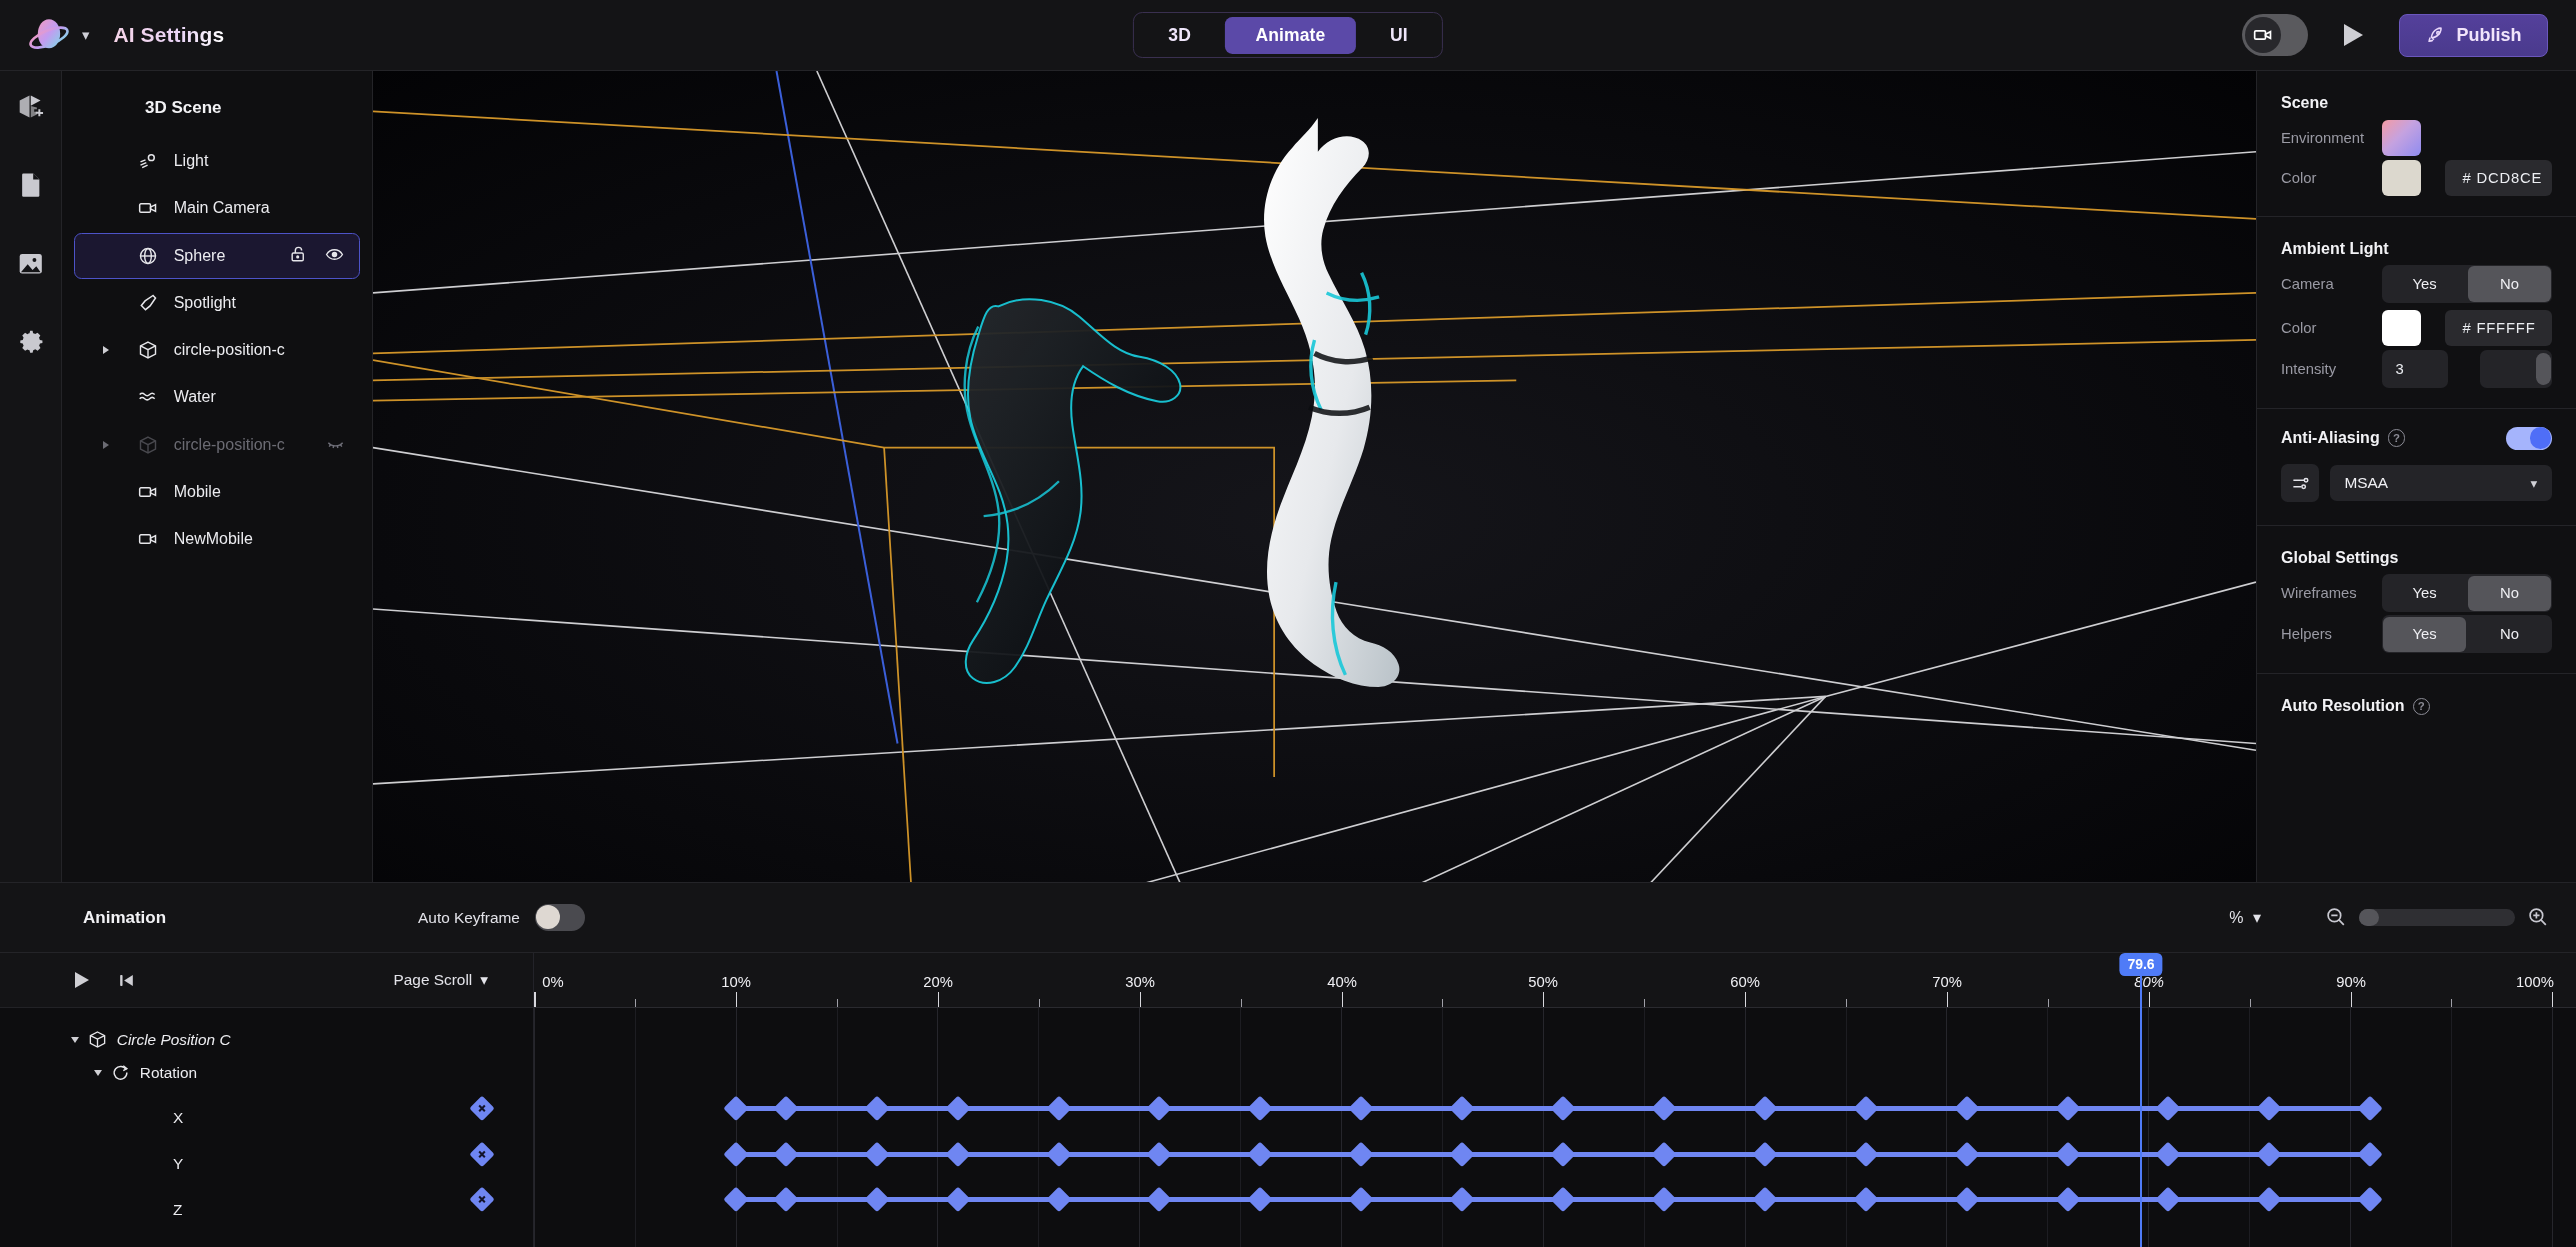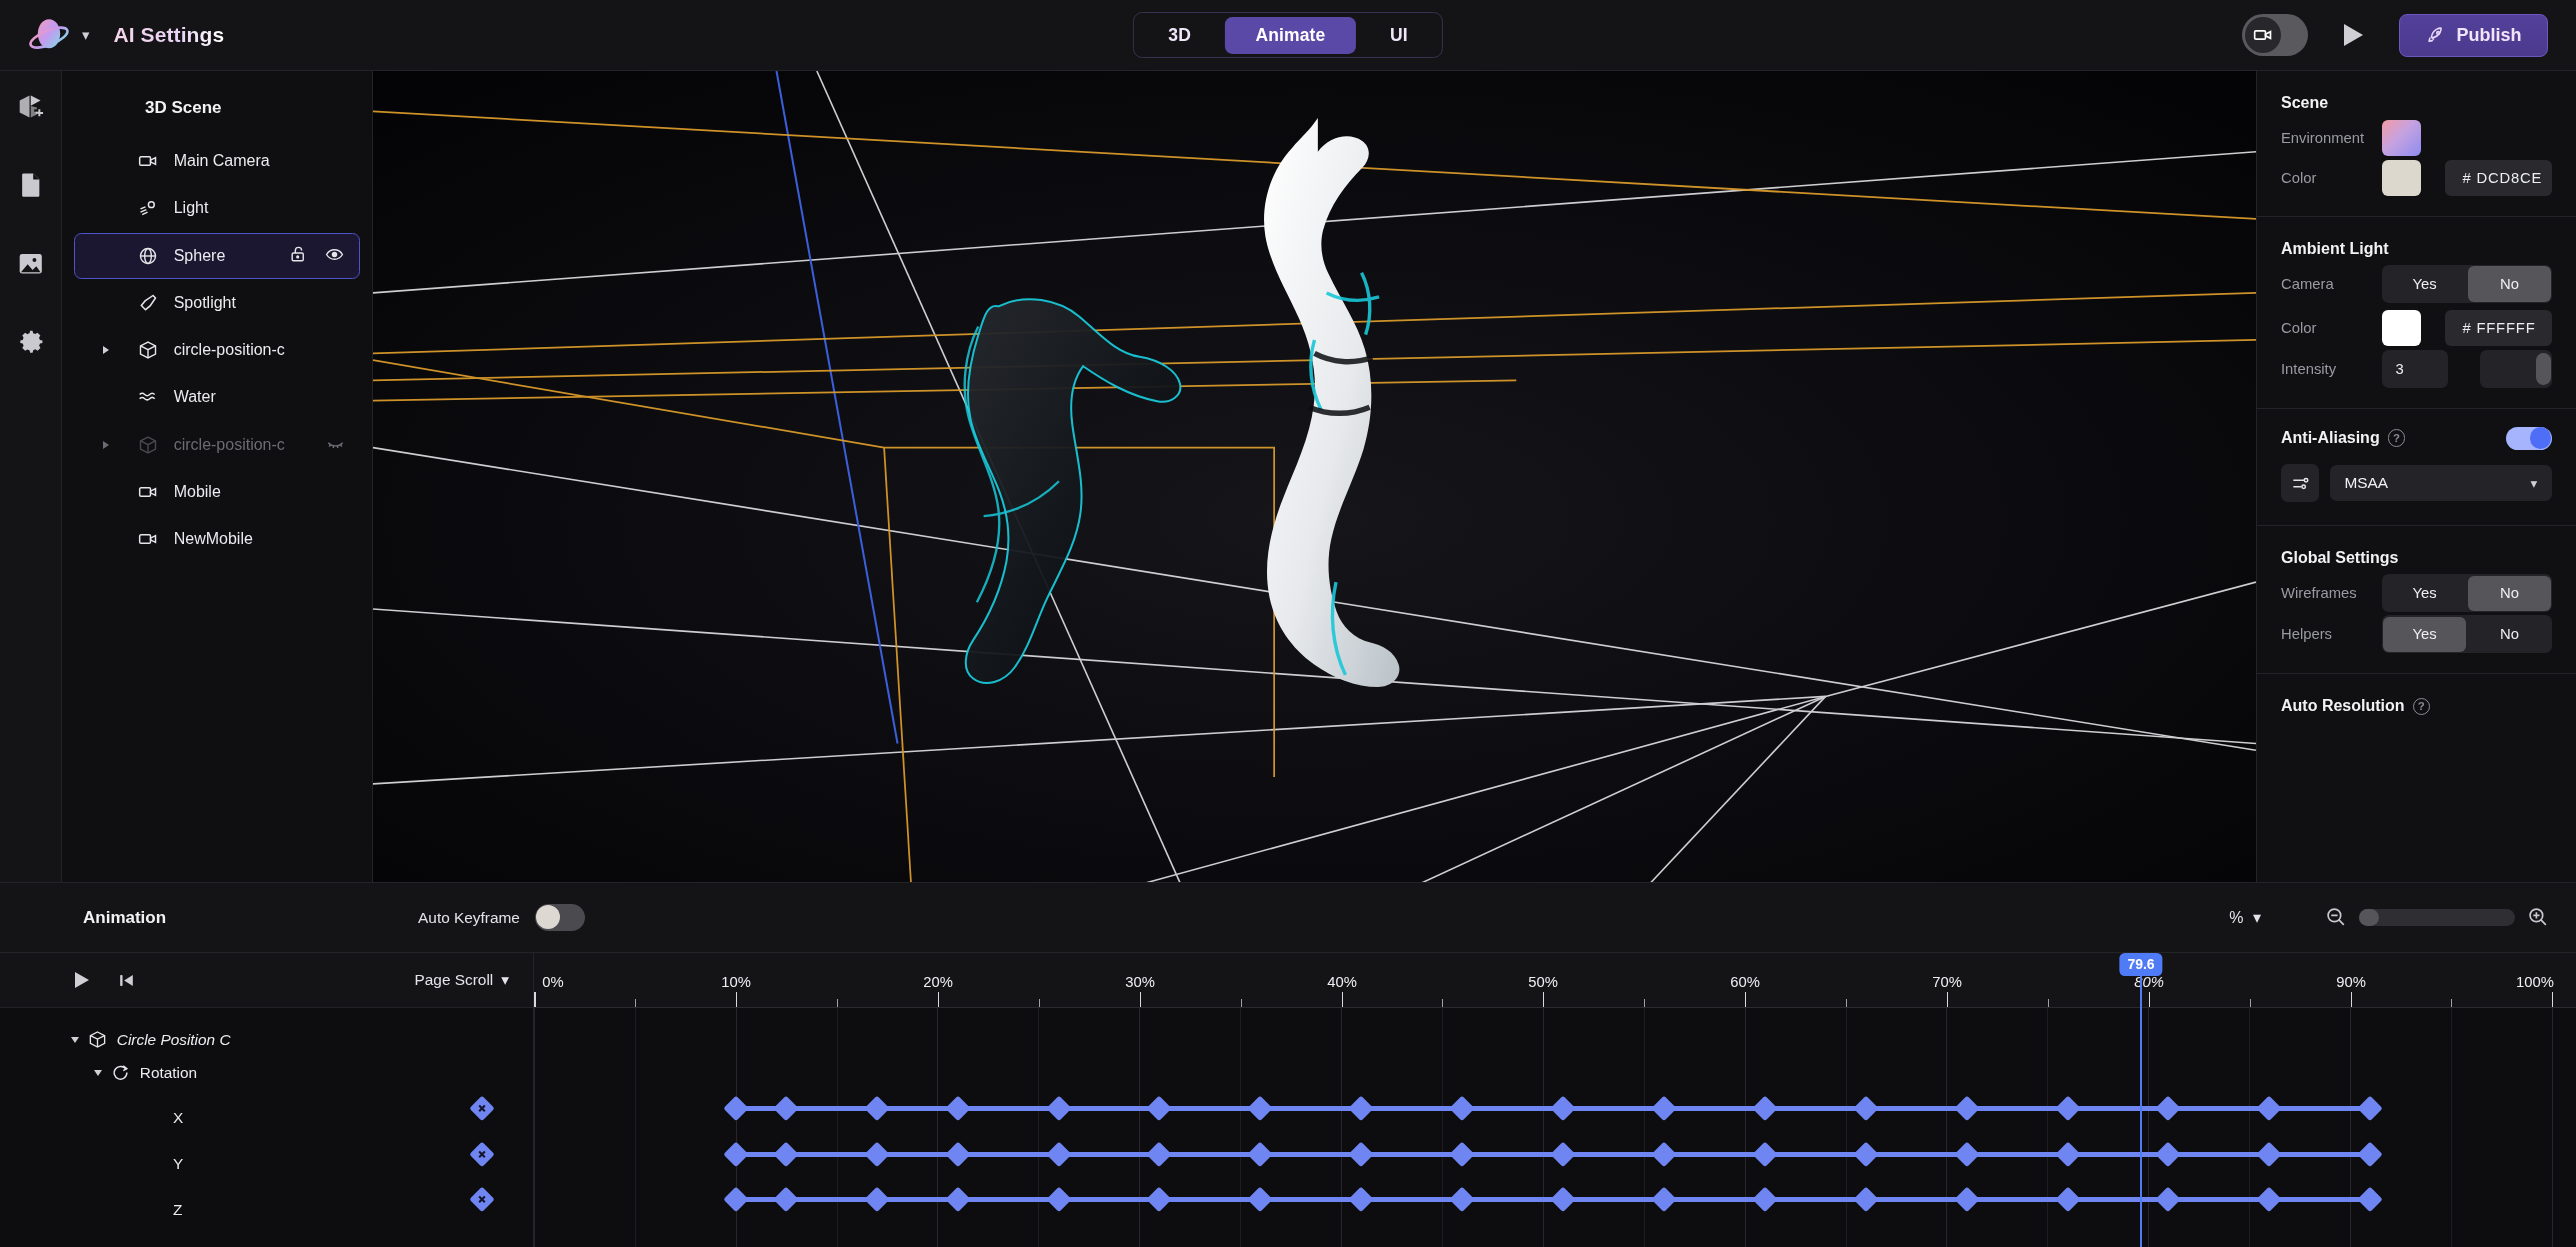--- a/index.html
+++ b/index.html
@@ -193,21 +193,21 @@
     position: absolute; left: 0; top: 0; width: 533px; height: 55px;
     display: flex; align-items: center; border-bottom: 0.7px solid #222226; background:#141416;
   }
   .tl-play {
     margin-left: 75px; width: 0; height: 0; border-left: 14.8px solid #cfcfd4;
     border-top: 8.7px solid transparent; border-bottom: 8.7px solid transparent; cursor: pointer;
   }
   .tl-start { margin-left: 28px; display: flex; align-items: center; cursor: pointer; }
   .tl-start svg { width: 19px; height: 19px; }
   .pagescroll {
-    margin-left: auto; margin-right: 24px; display: flex; align-items: center; gap: 8px;
+    margin-left: auto; margin-right: 45px; display: flex; align-items: center; gap: 8px;
     font-size: 15.4px; color: #e4e4ea; cursor: pointer;
   }
   .ruler {
     position: absolute; left: 533px; top: 0; right: 0; height: 55px;
     background: #141416; border-bottom: 0.7px solid #2a2a2f;
   }
   .tick { position: absolute; bottom: 0; width: 1.3px; background: #d8d8dd; }
   .tick.major { height: 14.8px; }
   .tick.minor { height: 8px; background: #a0a0a8; }
   .tick-label {
@@ -323,35 +323,35 @@
       </div>
     </div>
 
     <div class="tree-panel">
       <div class="tree-title">3D Scene</div>
       <div class="tree-list">
 
         <div class="tree-item">
           <span class="ticon">
               <svg viewBox="0 0 24 24" fill="none" stroke="#e6e6ea" stroke-width="1.8">
-                <rect x="2" y="7" width="13" height="10" rx="1.5"></rect>
-                <path d="M15 11l6-3v8l-6-3z"></path>
-              </svg>
-            </span>
-          <span class="tlabel">Main Camera</span>
+                <circle cx="16" cy="8" r="3.5"></circle>
+                <path d="M3 17l7-3M3 13l6-2.4M5 20l6.5-3"></path>
+              </svg>
+            </span>
+          <span class="tlabel">Light</span>
         </div>
 
         <div class="tree-item">
           <span class="ticon">
               <svg viewBox="0 0 24 24" fill="none" stroke="#e6e6ea" stroke-width="1.8">
-                <circle cx="16" cy="8" r="3.5"></circle>
-                <path d="M3 17l7-3M3 13l6-2.4M5 20l6.5-3"></path>
-              </svg>
-            </span>
-          <span class="tlabel">Light</span>
+                <rect x="2" y="7" width="13" height="10" rx="1.5"></rect>
+                <path d="M15 11l6-3v8l-6-3z"></path>
+              </svg>
+            </span>
+          <span class="tlabel">Main Camera</span>
         </div>
 
         <div class="tree-item selected">
           <span class="ticon">
               <svg viewBox="0 0 24 24" fill="none" stroke="#e6e6ea" stroke-width="1.7">
                 <circle cx="12" cy="12" r="9"></circle>
                 <ellipse cx="12" cy="12" rx="4" ry="9"></ellipse>
                 <path d="M3 12h18"></path>
               </svg>
             </span>

